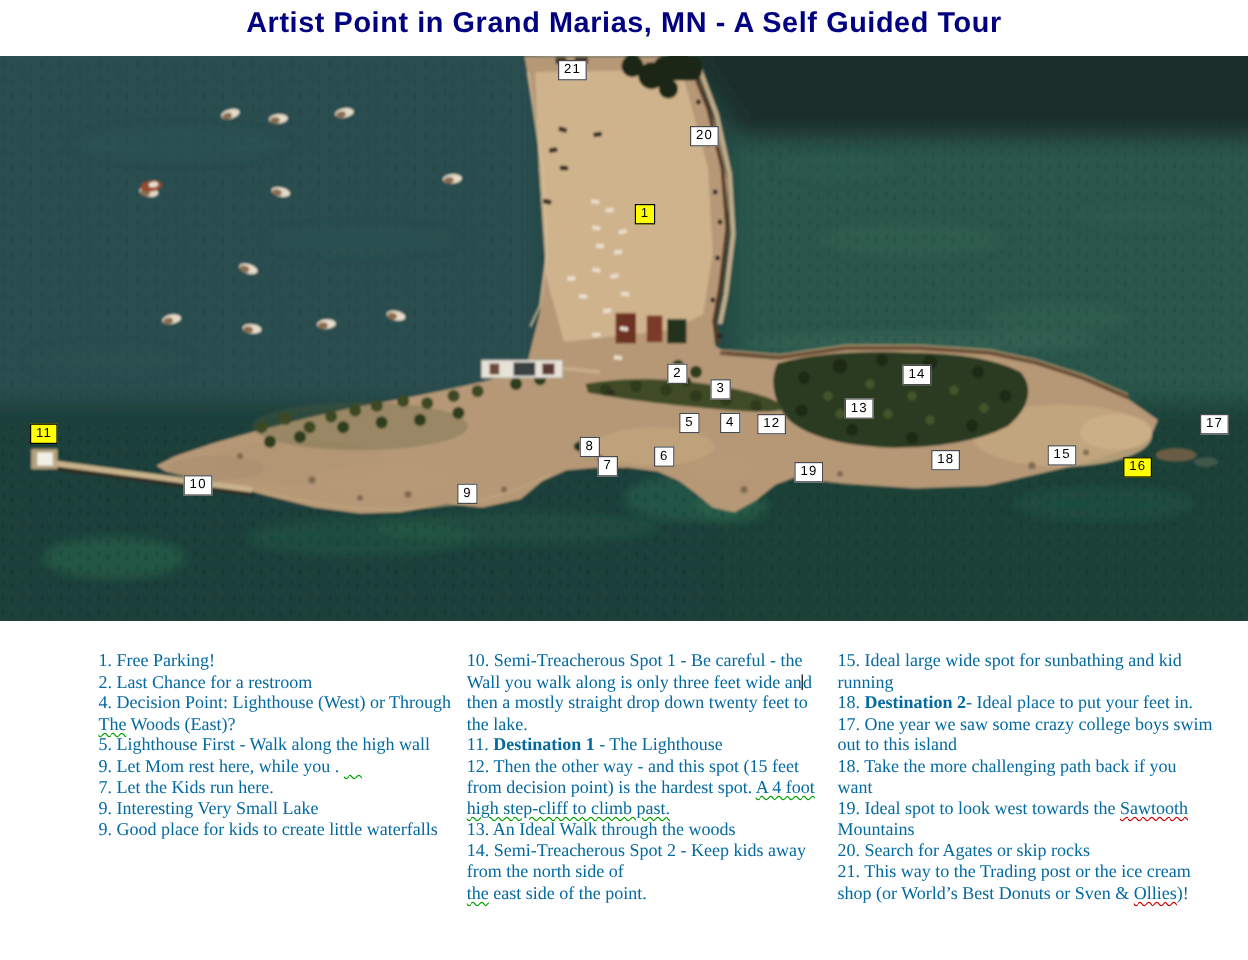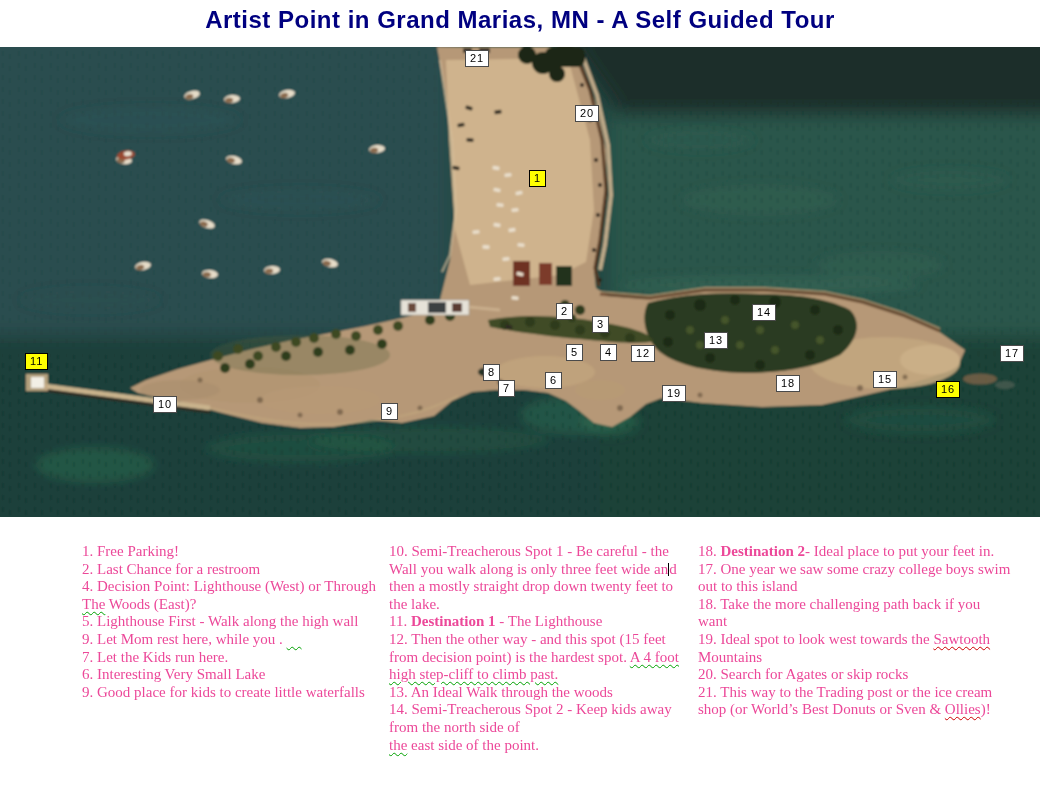--- a/index.html
+++ b/index.html
@@ -9,21 +9,21 @@
          font-family:"Liberation Sans",sans-serif;font-size:24px;font-weight:bold;
          color:var(--title,#000080);letter-spacing:.5px;margin:0;}
   .map-wrap{position:absolute;left:0;top:47px;width:1040px;height:470px;overflow:hidden;background:#234842;}
   .map-wrap svg{display:block;}
   .marker-layer{position:absolute;inset:0;pointer-events:none;}
   .marker{position:absolute;background:var(--marker-bg,#ffffff);border:1px solid #4a4a4a;
           color:#000;font:11px/13px "Liberation Sans",sans-serif;letter-spacing:1px;
           padding:1px 4px;pointer-events:auto;margin-left:12px;}
   .marker.hl{background:var(--marker-highlight,#ffff00);border-color:#000;}
   .notes-col{position:absolute;top:543px;font-family:"Liberation Serif",serif;
-             font-size:15px;line-height:17.6px;color:#ec4899;}
+             font-size:15px;line-height:17.6px;color:#0369a1;}
   .notes-col p{margin:0;}
   #col1{left:82px;width:302px;}
   #col2{left:389px;width:306px;}
   #col3{left:698px;width:313px;}
   .b{font-weight:bold;}
   .sq-green{text-decoration:underline;text-decoration-style:wavy;
             text-decoration-color:var(--squiggle-green,#00a000);text-decoration-thickness:1px;text-underline-offset:2px;}
   .sq-red{text-decoration:underline;text-decoration-style:wavy;
           text-decoration-color:var(--squiggle-red,#cc0000);text-decoration-thickness:1px;text-underline-offset:2px;}
   .caret{display:inline-block;width:1px;height:13px;background:#000;vertical-align:-2px;}
@@ -329,31 +329,32 @@
       <div class="marker" style="left: 453px; top: 50px;">21</div>
     </div>
 
   <div class="notes-col" id="col1">
       <p><span>1. Free Parking!</span></p>
       <p><span>2. Last Chance for a restroom</span></p>
       <p><span>4. Decision Point: Lighthouse (West) or Through </span><span class="sq-green">The</span><span> Woods (East)?</span></p>
       <p><span>5. Lighthouse First - Walk along the high wall</span></p>
       <p><span>9. Let Mom rest here, while you . </span><span class="sq-green">&nbsp;&nbsp;&nbsp;&nbsp;</span></p>
       <p><span>7. Let the Kids run here.</span></p>
-      <p><span>6. Interesting Very Small Lake</span></p>
+      <p><span>9. Interesting Very Small Lake</span></p>
       <p><span>9. Good place for kids to create little waterfalls</span></p>
     </div>
   <div class="notes-col" id="col2">
       <p><span>10. Semi-Treacherous Spot 1 - Be careful - the Wall you walk along is only three feet wide an</span><span class="caret"></span><span>d then a mostly straight drop down twenty feet to the lake.</span></p>
       <p><span>11. </span><span class="b">Destination 1</span><span> - The Lighthouse</span></p>
       <p><span>12. Then the other way - and this spot (15 feet from decision point) is the hardest spot. </span><span class="sq-green">A 4 foot high step-cliff to climb past.</span></p>
       <p><span>13. An Ideal Walk through the woods</span></p>
       <p><span>14. Semi-Treacherous Spot 2 - Keep kids away from the north side of</span><br><span class="sq-green">the</span><span> east side of the point.</span></p>
     </div>
   <div class="notes-col" id="col3">
+      <p><span>15. Ideal large wide spot for sunbathing and kid running</span></p>
       <p><span>18. </span><span class="b">Destination 2</span><span>- Ideal place to put your feet in.</span></p>
       <p><span>17. One year we saw some crazy college boys swim out to this island</span></p>
       <p><span>18. Take the more challenging path back if you want</span></p>
       <p><span>19. Ideal spot to look west towards the </span><span class="sq-red">Sawtooth</span><span> Mountains</span></p>
       <p><span>20. Search for Agates or skip rocks</span></p>
       <p><span>21. This way to the Trading post or the ice cream shop (or World’s Best Donuts or Sven &amp; </span><span class="sq-red">Ollies</span><span>)!</span></p>
     </div>
 
 </div>
 

